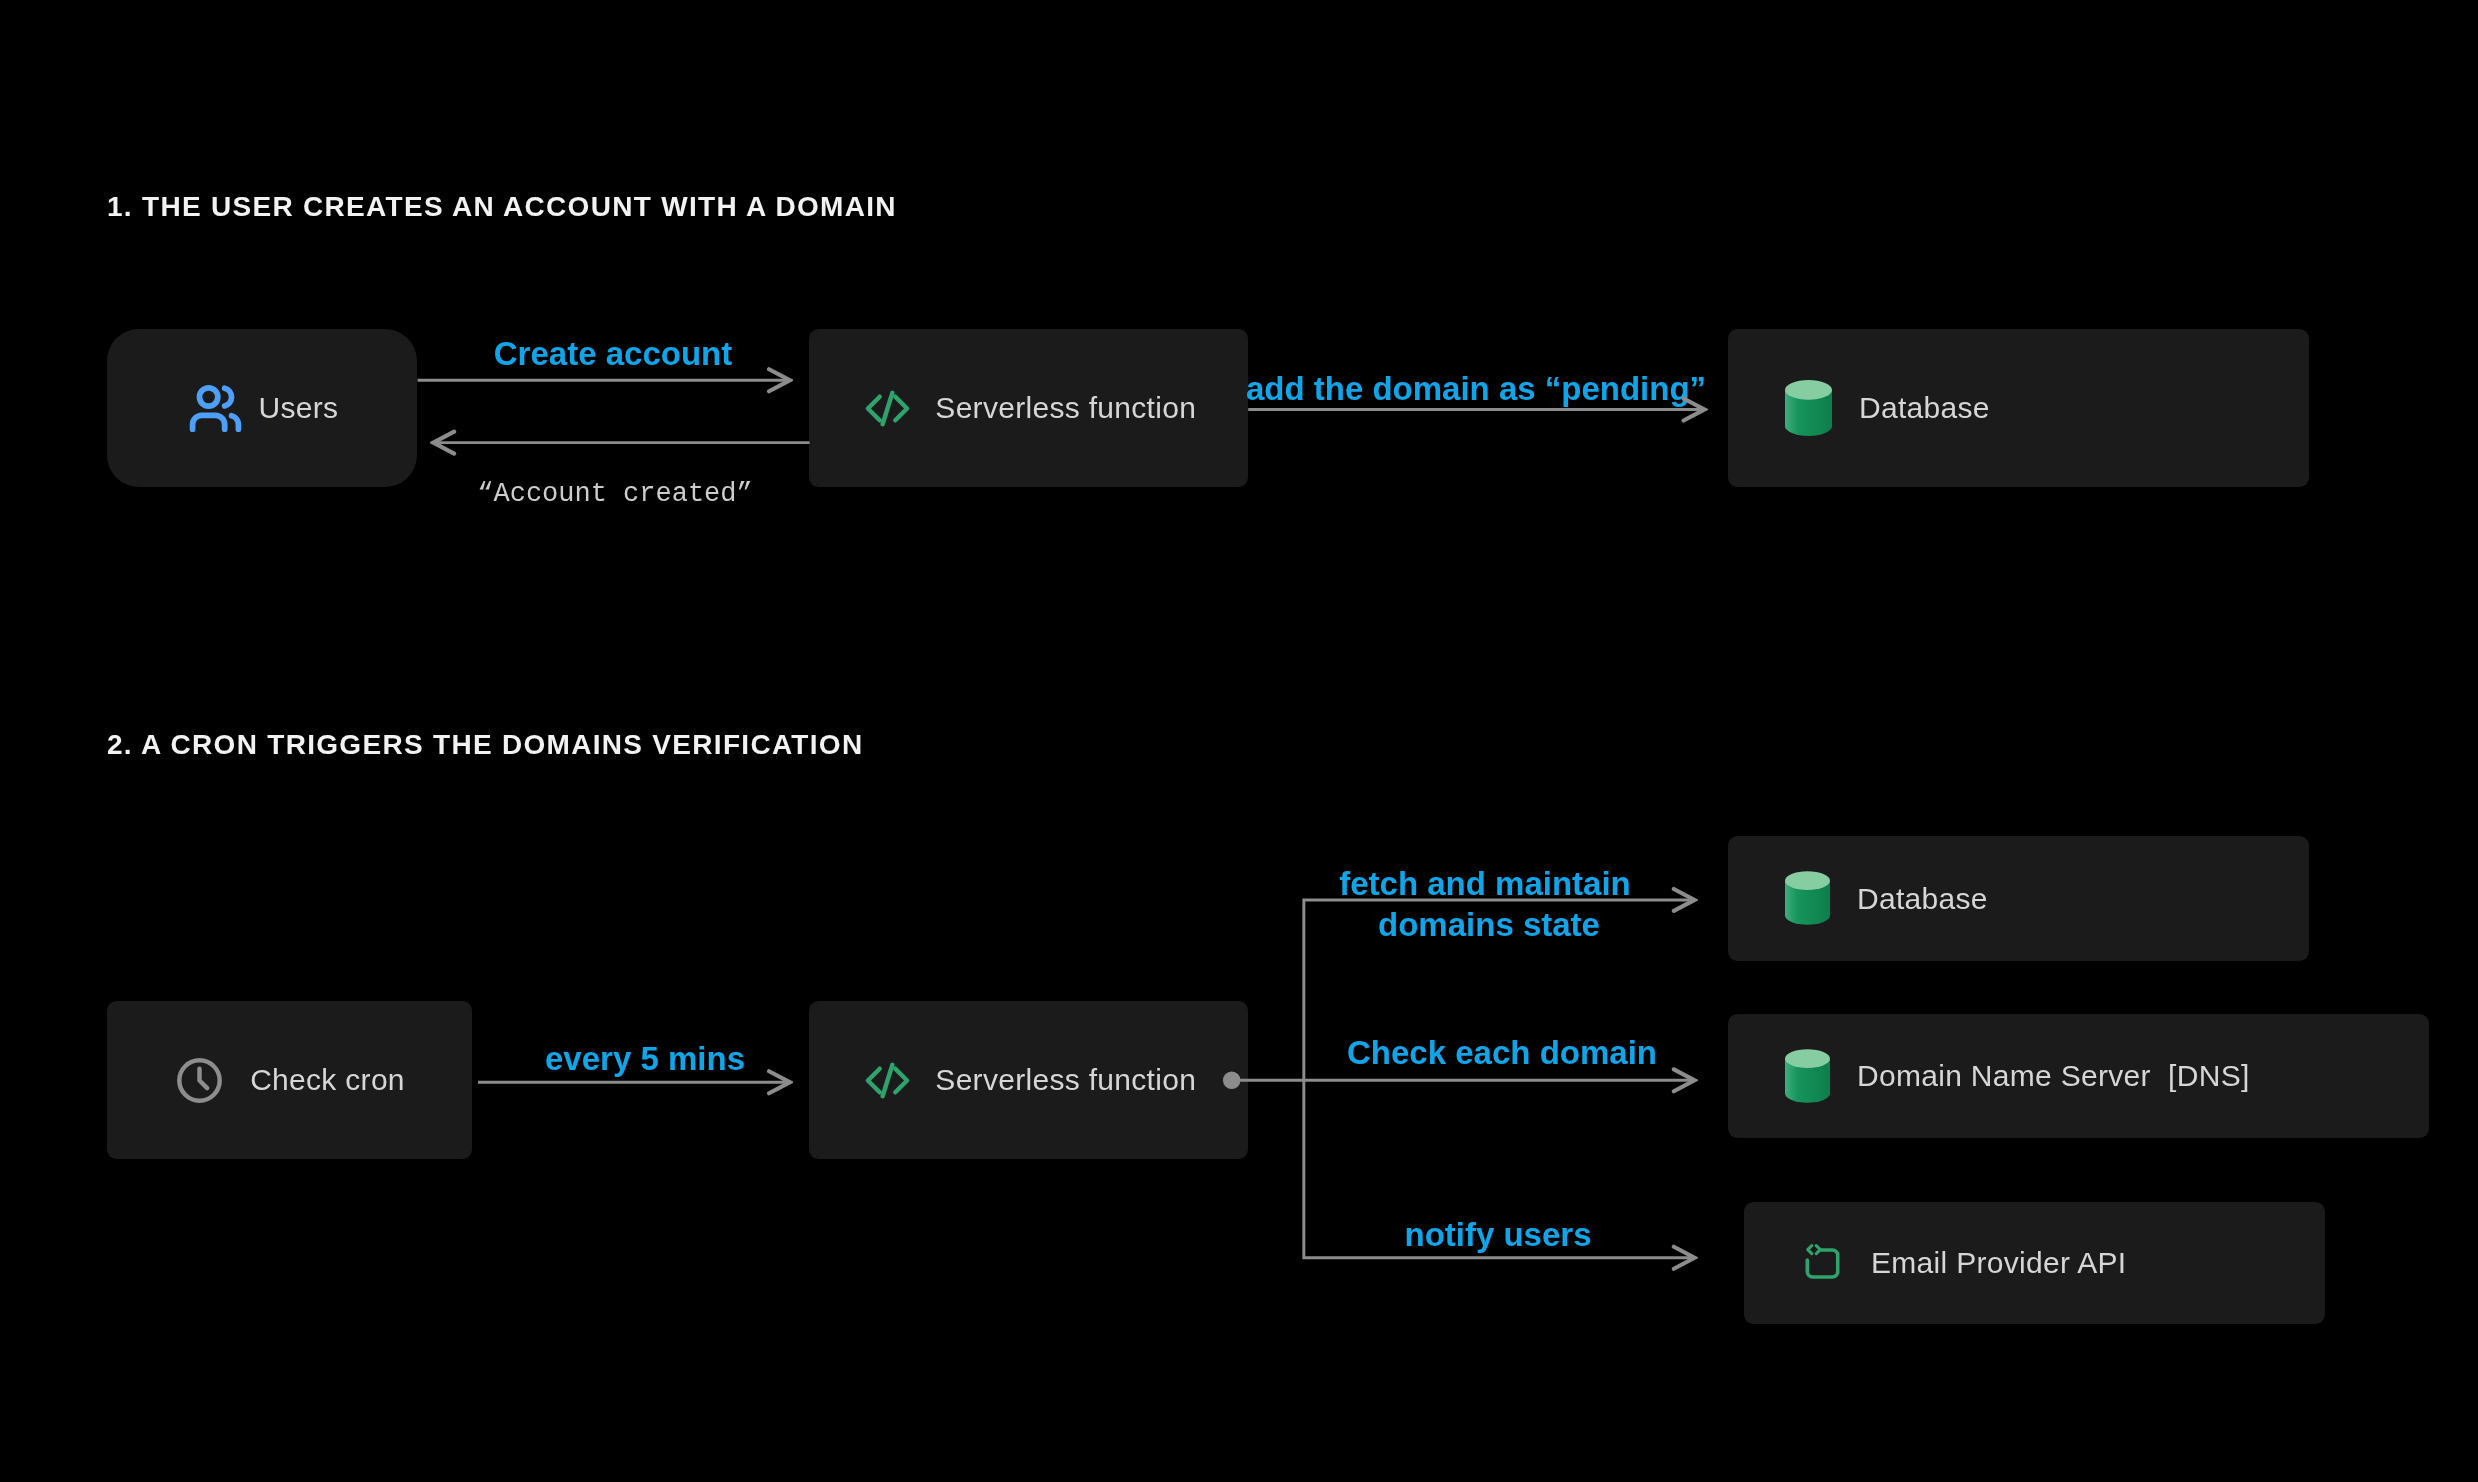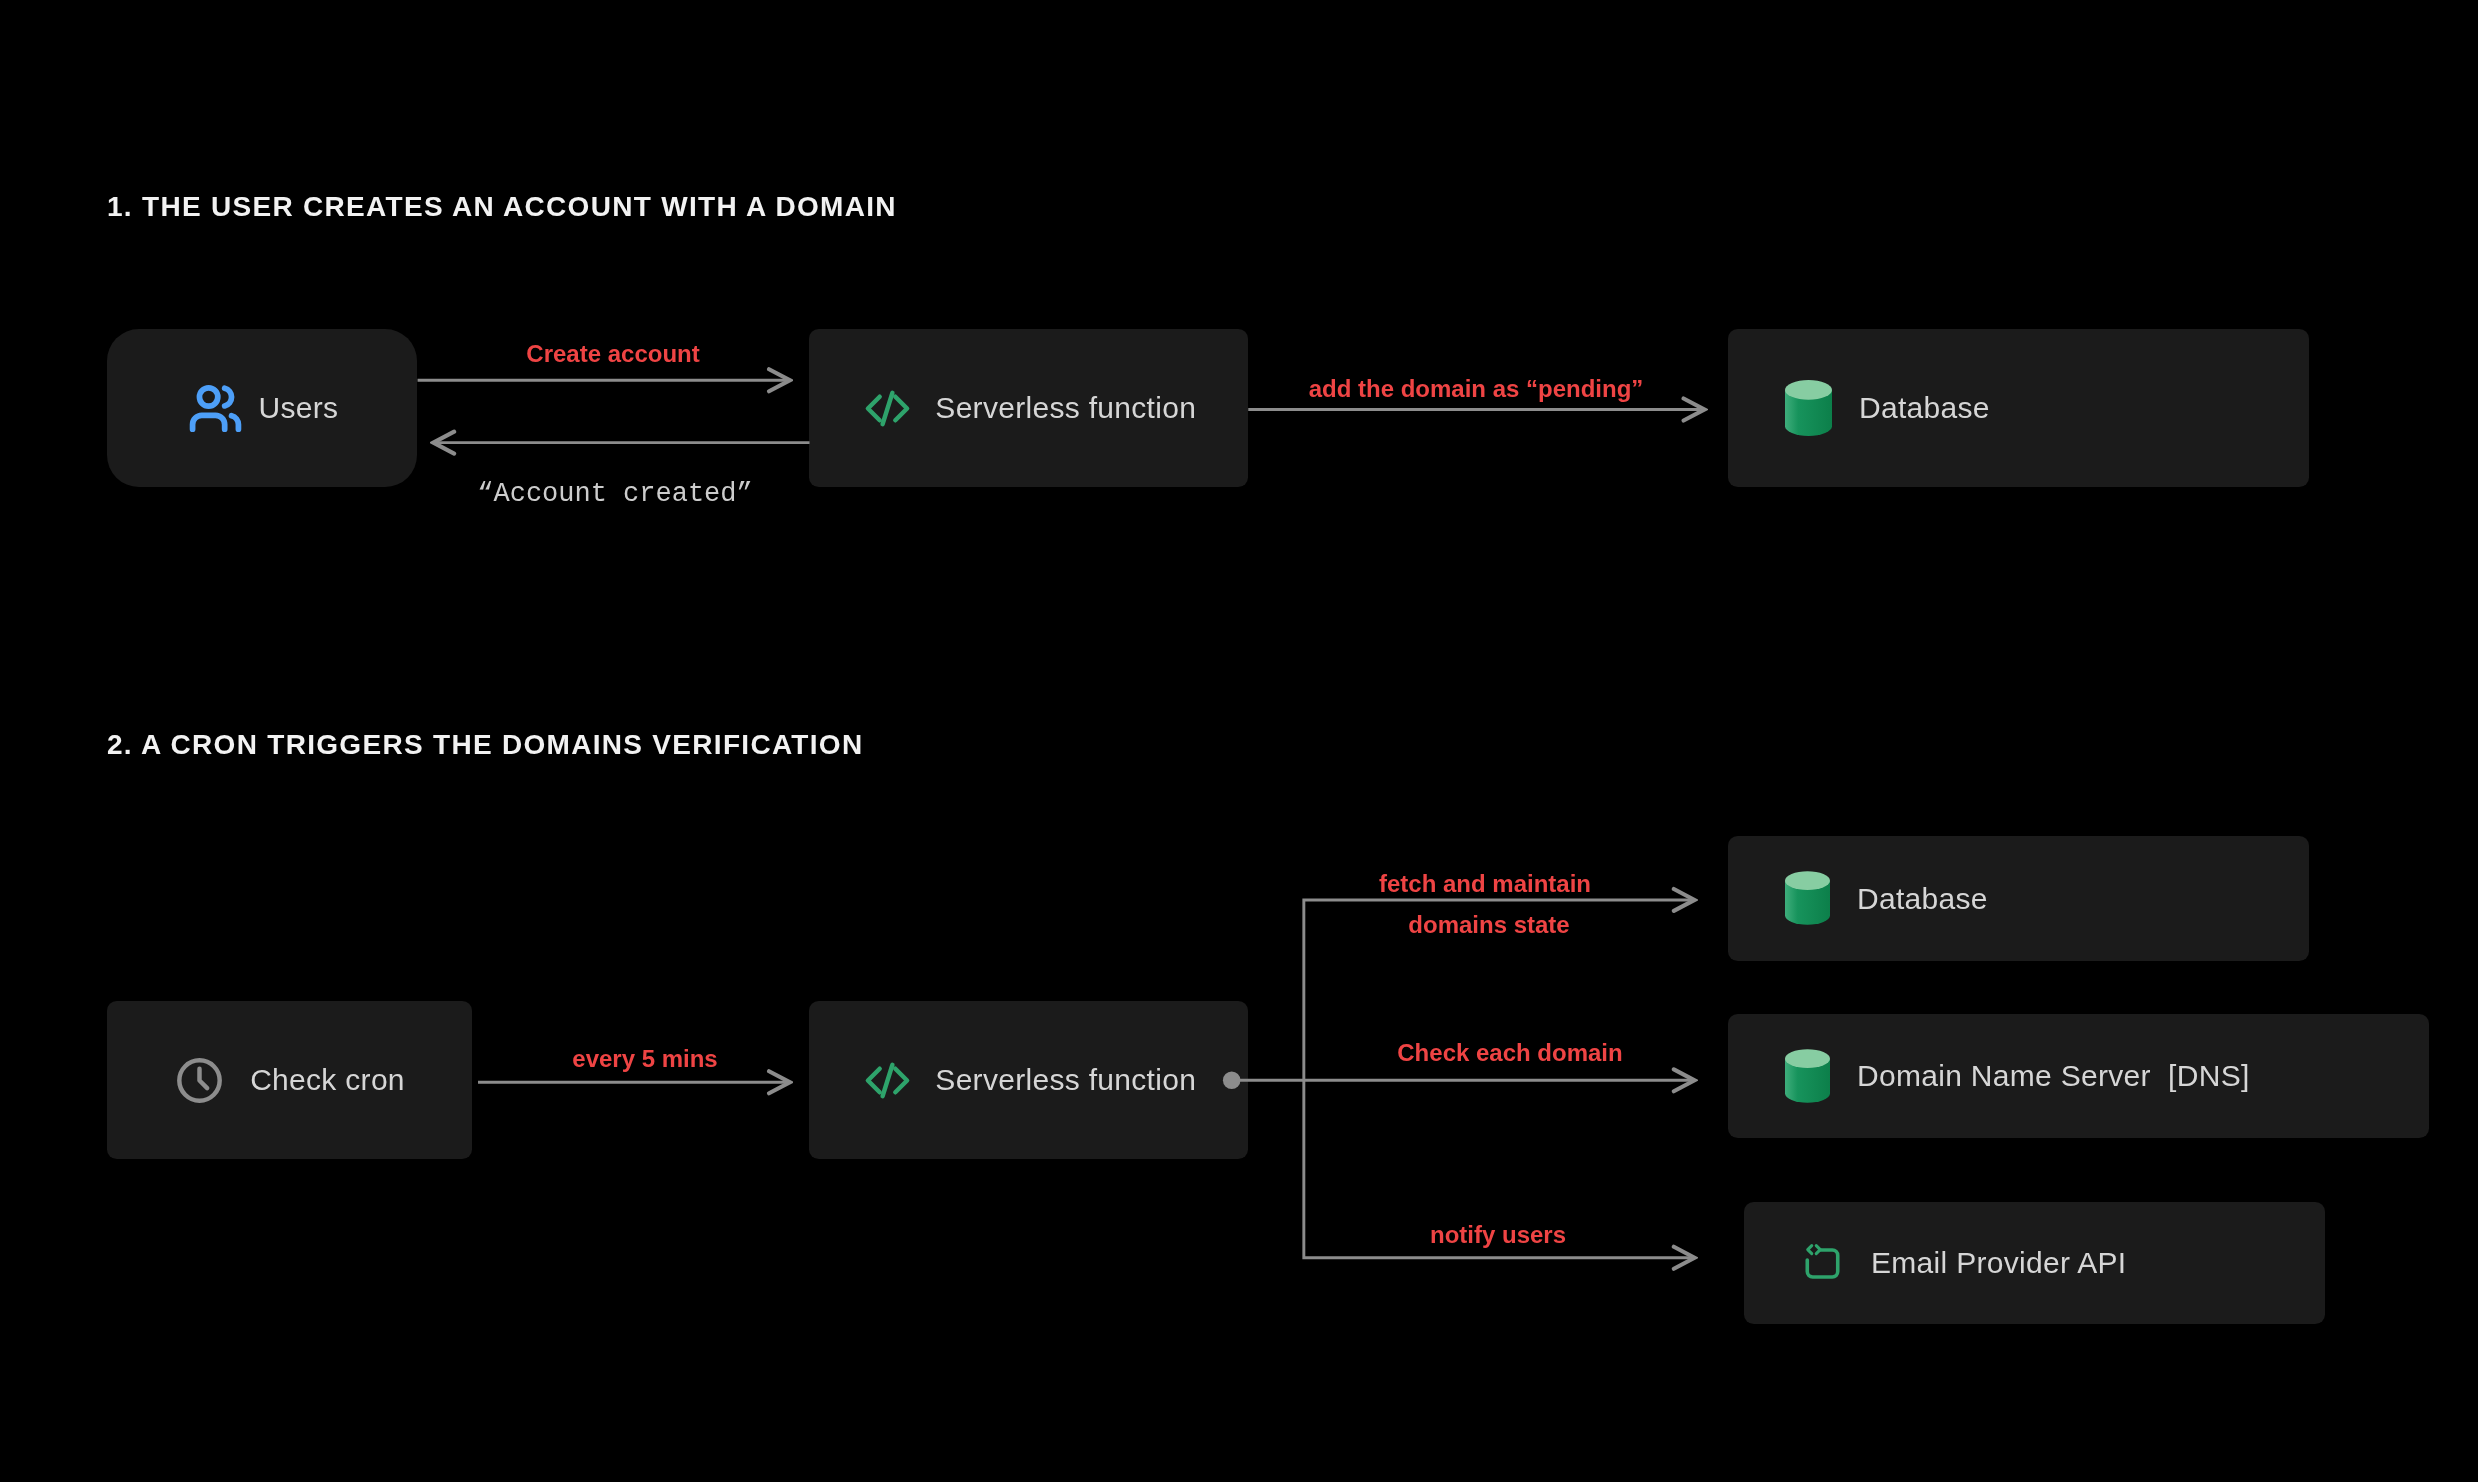--- a/index.html
+++ b/index.html
@@ -15,21 +15,21 @@
     position:absolute;background:#1b1b1b;border-radius:9.8px;
     display:flex;align-items:center;box-sizing:border-box;z-index:1;
   }
   .box.centered{justify-content:center;}
   .box.leftpad{padding-left:57px;}
   .node-label{
     font-size:30px;color:#d6d6d6;letter-spacing:0.3px;white-space:pre;
   }
   .edge-label{
     position:absolute;transform:translate(-50%,-50%);
-    font-size:24px;font-weight:700;color:#ef4444;white-space:pre;z-index:2;
+    font-size:33px;font-weight:700;color:#0ea5e9;white-space:pre;z-index:2;
   }
   .edge-label.mono{
     font-family:"Liberation Mono","DejaVu Sans Mono",monospace;
     font-weight:400;font-size:27px;color:#cccccc;
   }
   .icon{display:block;flex:0 0 auto;}
   .gap14{gap:13.7px;border-radius:32px;} .gap22{gap:21.5px;} .gap26{gap:25px;} .gap28{gap:27px;}
   svg.connectors{position:absolute;left:0;top:0;z-index:3;pointer-events:none;}
 </style>
 </head>
@@ -115,21 +115,21 @@
     </svg>
     <span class="node-label">Email Provider API</span>
   </div>
 
   <div class="edge-label" style="left:613px;top:354px;">Create account</div>
   <div class="edge-label mono" style="left:615px;top:494px;">“Account created”</div>
   <div class="edge-label" style="left:1476px;top:389px;">add the domain as “pending”</div>
   <div class="edge-label" style="left:645px;top:1059px;">every 5 mins</div>
   <div class="edge-label" style="left:1485px;top:884px;">fetch and maintain</div>
   <div class="edge-label" style="left:1489px;top:925px;">domains state</div>
-  <div class="edge-label" style="left:1502px;top:1053px;margin-left:8px;">Check each domain</div>
+  <div class="edge-label" style="left:1502px;top:1053px;">Check each domain</div>
   <div class="edge-label" style="left:1498px;top:1235px;">notify users</div>
 
   <svg class="connectors" width="2478" height="1482" viewBox="0 0 2541 1520">
     <defs>
       <marker id="arrowhead" viewBox="0 0 12 12" refX="9" refY="6" markerWidth="10" markerHeight="10" orient="auto">
         <path d="M2 1.5 L10.5 6 L2 10.5" fill="none" stroke="#8c8c8c" stroke-width="1.7" stroke-linecap="round"></path>
       </marker>
     </defs>
     <g fill="none" stroke="#8c8c8c" stroke-width="3">
       <path d="M428 390 H806" marker-end="url(#arrowhead)"></path>

